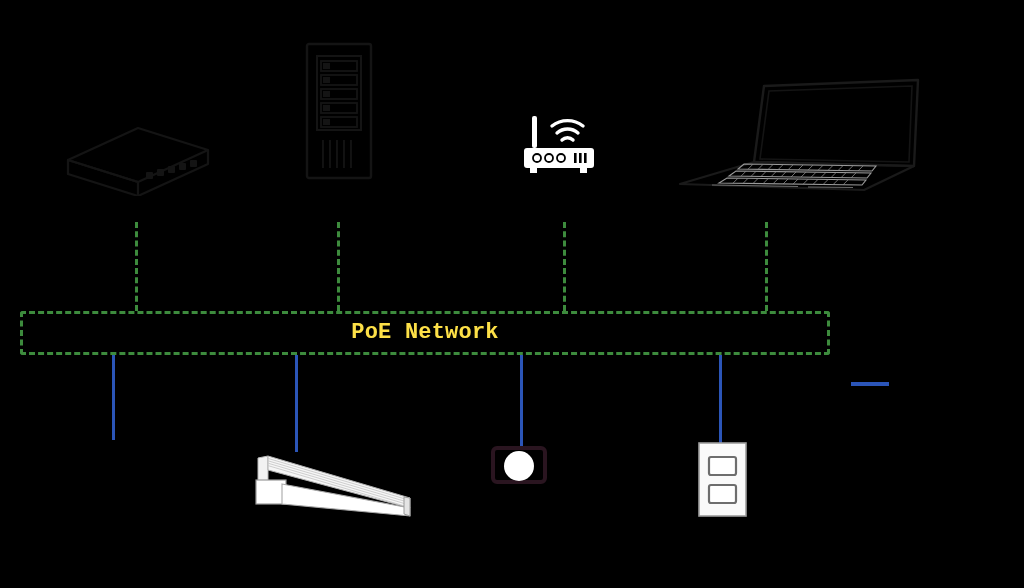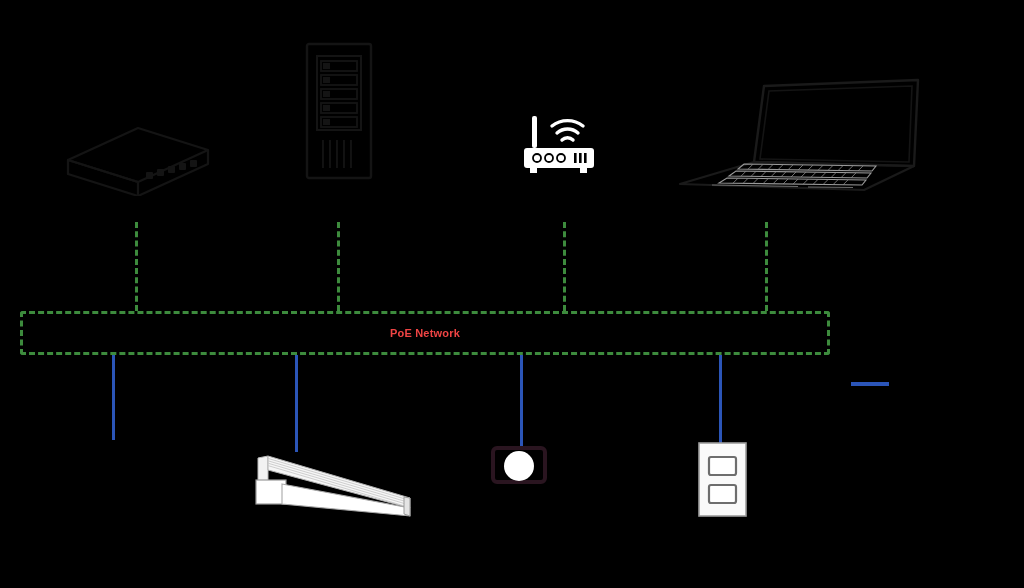--- a/index.html
+++ b/index.html
@@ -37,25 +37,25 @@
     width: 810px;
     height: 44px;
     border: 3px dashed #3d8b3d;
     border-radius: 3px;
     box-sizing: border-box;
     display: flex;
     align-items: center;
     justify-content: center;
   }
   #poe-bus-label {
-    color: #ef4444;
-    font-size: 11px;
+    color: #fde047;
+    font-size: 22px;
     font-weight: bold;
     letter-spacing: 0.2px;
-    font-family: Liberation Sans, sans-serif;
+    font-family: Liberation Mono, monospace;
     line-height: 1;
     user-select: none;
   }
 
   
   .conn-data {
     position: absolute;
     width: 0;
     border-left: 3px dashed #3d8b3d;
   }

